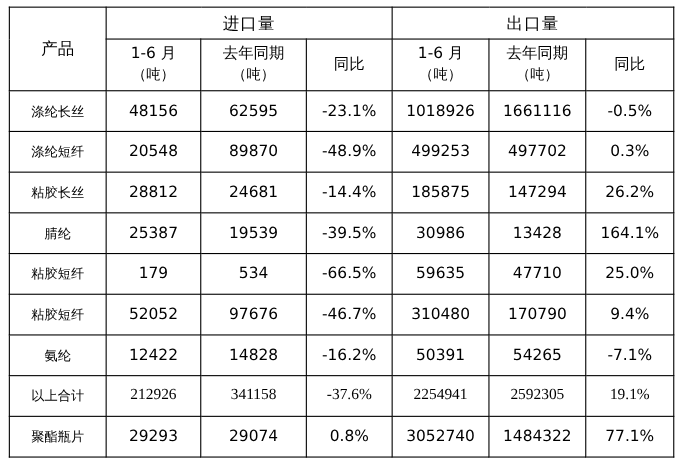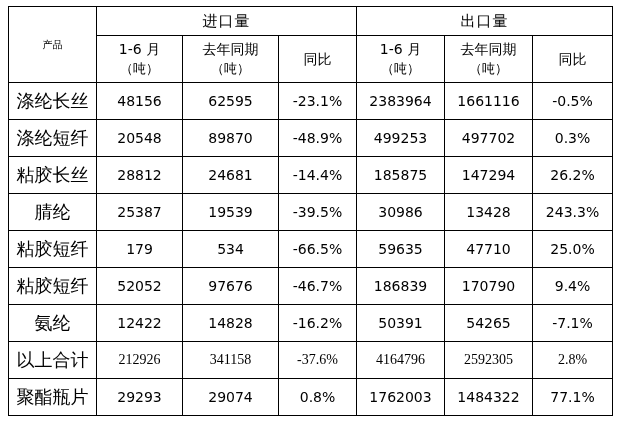--- a/index.html
+++ b/index.html
@@ -51,28 +51,28 @@
   .sub-head {
     height: 46px;
     font-size: 14px;
     line-height: 1.45;
   }
   .sub-head .unit {
     display: block;
     font-size: 13px;
   }
   .prod-head {
-    font-size: 10px;
+    font-size: 15px;
   }
   .row-cell {
     height: 36px;
     font-size: 14px;
   }
   .prod-cell {
-    font-size: 18px;
+    font-size: 12px;
   }
   .total-row td {
     font-weight: bold;
     font-family: Liberation Serif, serif;
   }
   .source {
     position: absolute;
     left: 10px;
     top: 426px;
     font-size: 13px;
@@ -126,21 +126,21 @@
           <span>同比</span>
         </td>
       </tr>
     </thead>
     <tbody id="tbody">
         <tr>
           <td class="row-cell prod-cell">涤纶长丝</td>
           <td class="row-cell">48156</td>
           <td class="row-cell">62595</td>
           <td class="row-cell">-23.1%</td>
-          <td class="row-cell">2383964</td>
+          <td class="row-cell">1018926</td>
           <td class="row-cell">1661116</td>
           <td class="row-cell">-0.5%</td>
         </tr>
         <tr>
           <td class="row-cell prod-cell">涤纶短纤</td>
           <td class="row-cell">20548</td>
           <td class="row-cell">89870</td>
           <td class="row-cell">-48.9%</td>
           <td class="row-cell">499253</td>
           <td class="row-cell">497702</td>
@@ -155,64 +155,64 @@
           <td class="row-cell">147294</td>
           <td class="row-cell">26.2%</td>
         </tr>
         <tr>
           <td class="row-cell prod-cell">腈纶</td>
           <td class="row-cell">25387</td>
           <td class="row-cell">19539</td>
           <td class="row-cell">-39.5%</td>
           <td class="row-cell">30986</td>
           <td class="row-cell">13428</td>
-          <td class="row-cell">243.3%</td>
+          <td class="row-cell">164.1%</td>
         </tr>
         <tr>
           <td class="row-cell prod-cell">粘胶短纤</td>
           <td class="row-cell">179</td>
           <td class="row-cell">534</td>
           <td class="row-cell">-66.5%</td>
           <td class="row-cell">59635</td>
           <td class="row-cell">47710</td>
           <td class="row-cell">25.0%</td>
         </tr>
         <tr>
           <td class="row-cell prod-cell">粘胶短纤</td>
           <td class="row-cell">52052</td>
           <td class="row-cell">97676</td>
           <td class="row-cell">-46.7%</td>
-          <td class="row-cell">186839</td>
+          <td class="row-cell">310480</td>
           <td class="row-cell">170790</td>
           <td class="row-cell">9.4%</td>
         </tr>
         <tr>
           <td class="row-cell prod-cell">氨纶</td>
           <td class="row-cell">12422</td>
           <td class="row-cell">14828</td>
           <td class="row-cell">-16.2%</td>
           <td class="row-cell">50391</td>
           <td class="row-cell">54265</td>
           <td class="row-cell">-7.1%</td>
         </tr>
         <tr class="total-row">
           <td class="row-cell prod-cell">以上合计</td>
           <td class="row-cell">212926</td>
           <td class="row-cell">341158</td>
           <td class="row-cell">-37.6%</td>
-          <td class="row-cell">4164796</td>
+          <td class="row-cell">2254941</td>
           <td class="row-cell">2592305</td>
-          <td class="row-cell">2.8%</td>
+          <td class="row-cell">19.1%</td>
         </tr>
         <tr>
           <td class="row-cell prod-cell">聚酯瓶片</td>
           <td class="row-cell">29293</td>
           <td class="row-cell">29074</td>
           <td class="row-cell">0.8%</td>
-          <td class="row-cell">1762003</td>
+          <td class="row-cell">3052740</td>
           <td class="row-cell">1484322</td>
           <td class="row-cell">77.1%</td>
         </tr>
       </tbody>
   </table>
 </div>
 
 <div class="source">数据来源：据中国海关数据整理</div>
 
 </body></html>

